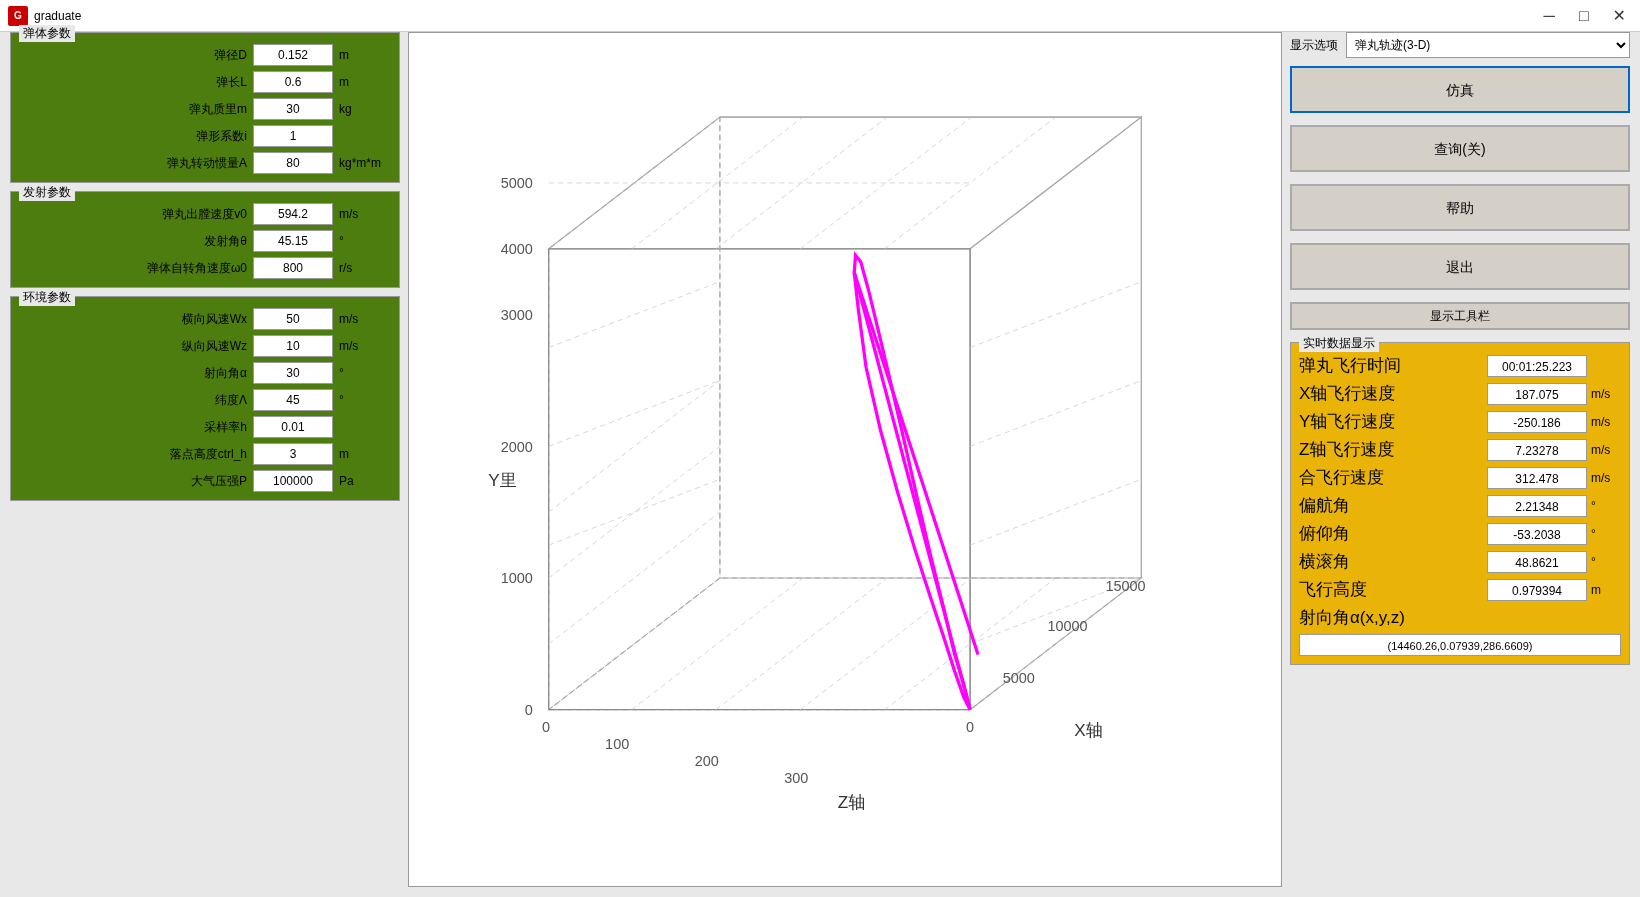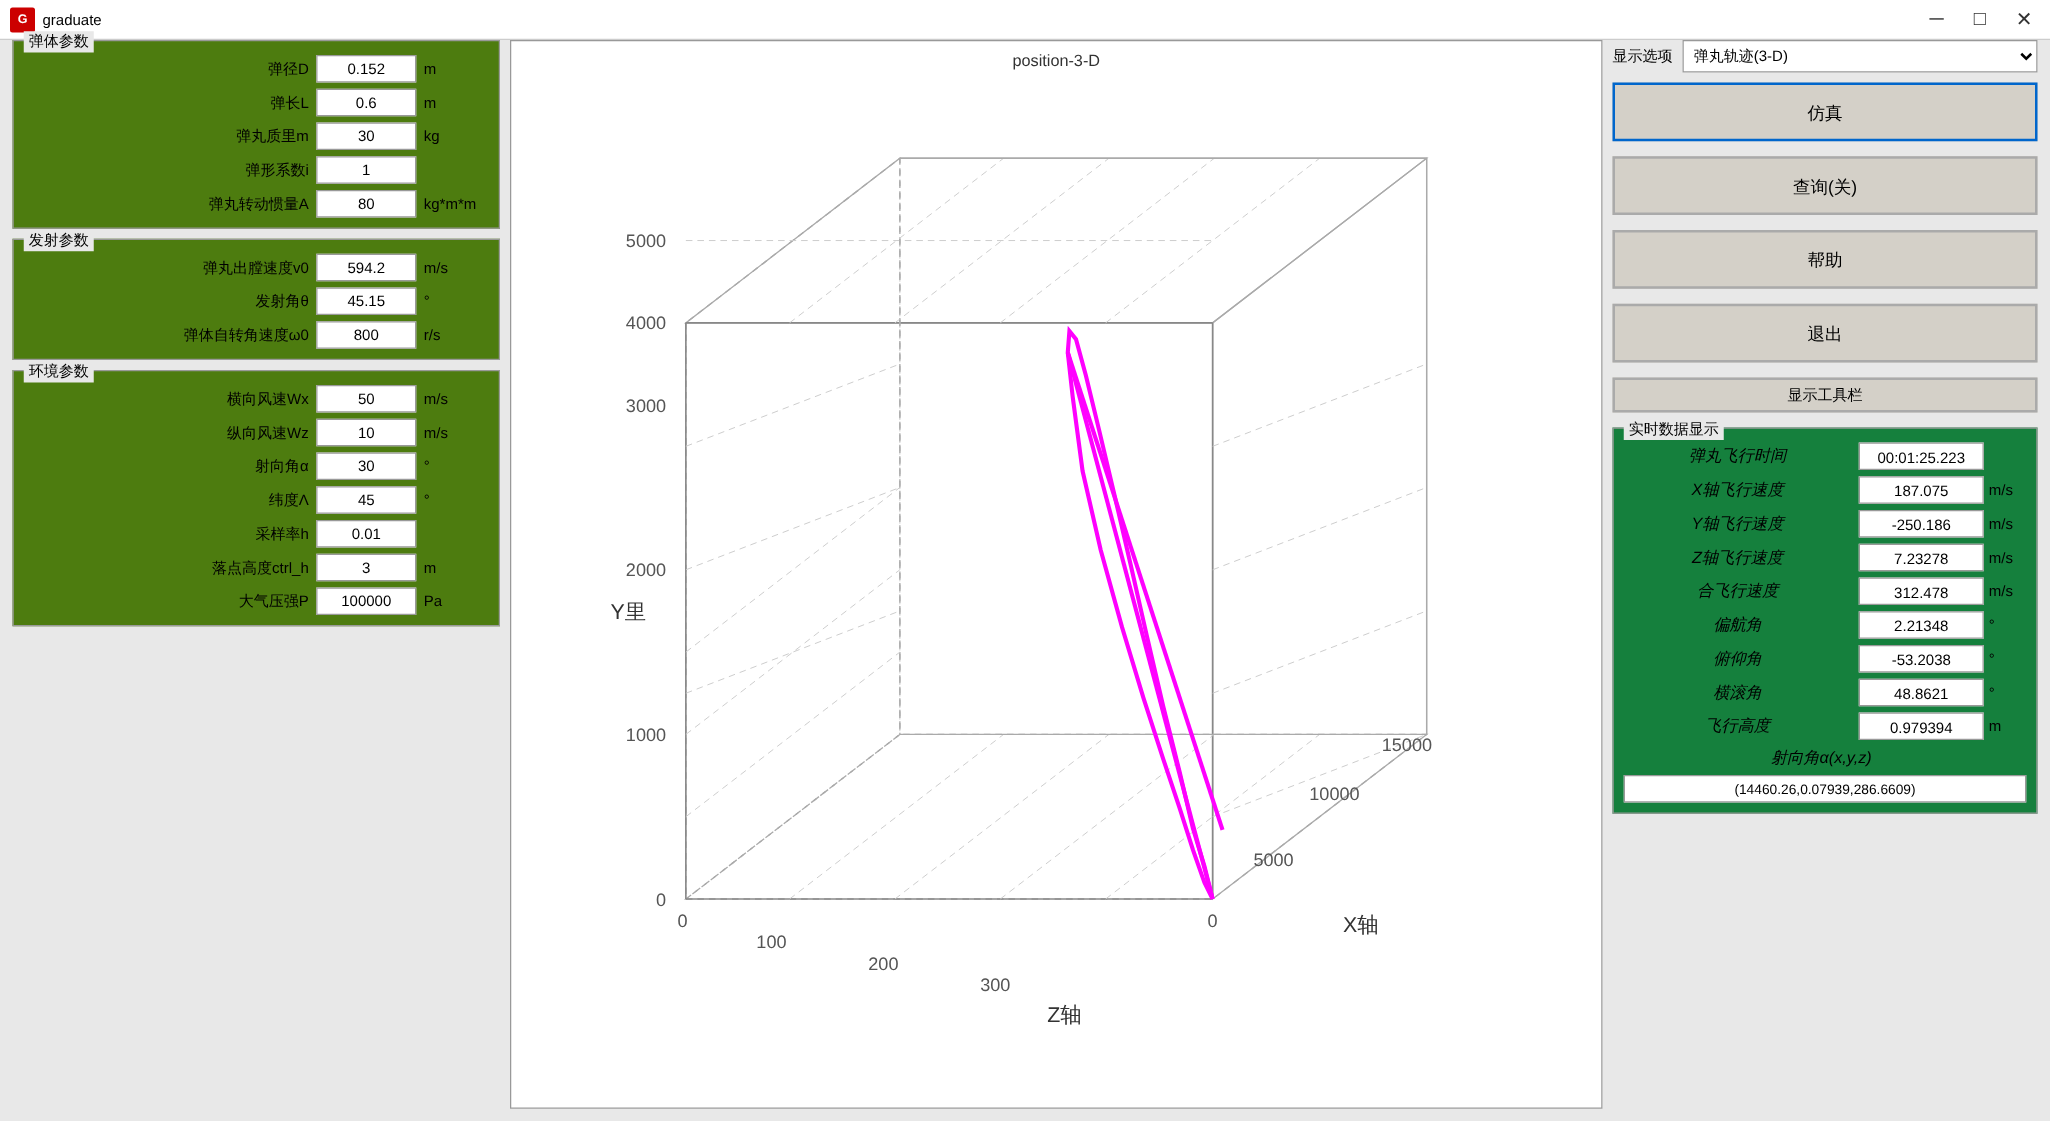--- a/index.html
+++ b/index.html
@@ -187,42 +187,41 @@
     }
     .btn-toolbar {
       height: 28px;
       font-size: 12px;
       line-height: 24px;
     }
     .realtime-group {
       border: 1px solid #999;
       padding: 6px 8px 8px;
       position: relative;
-      background: #15803d;
+      background: #eab308;
     }
     .realtime-title {
       position: absolute;
       top: -8px;
       left: 8px;
       background: #e8e8e8;
       padding: 0 4px;
       font-size: 12px;
     }
     .rt-row {
       display: flex;
       align-items: center;
       margin-top: 5px;
     }
     .rt-label {
       flex: 1;
-      text-align: center;
+      text-align: left;
       padding-right: 6px;
       white-space: nowrap;
-      font-size: 13px;
-      font-style: italic;
+      font-size: 17px;
     }
     .rt-value {
       width: 100px;
       height: 22px;
       border: 1px solid #999;
       background: #fff;
       text-align: center;
       line-height: 22px;
       font-size: 12px;
     }
@@ -348,21 +347,20 @@
         </div>
         <div class="param-row">
           <span class="param-label">大气压强P</span>
           <input class="param-input" type="text" value="100000" style="">
           <span class="param-unit">Pa</span>
         </div>
       </div>
     </div>
 
     <div class="center-panel">
-      <div class="chart-title">position-3-D</div>
       <div class="chart-area">
         <svg class="chart-svg-container" viewBox="0 0 650 580" xmlns="http://www.w3.org/2000/svg">
 
           <polygon points="100,480 420,480 550,380 230,380" fill="none" stroke="#aaa" stroke-width="0.8" stroke-dasharray="4,3"></polygon>
 
           <polygon points="100,130 100,480 230,380 230,30" fill="none" stroke="#aaa" stroke-width="0.8" stroke-dasharray="4,3"></polygon>
 
           <polygon points="420,480 550,380 550,30 420,130" fill="none" stroke="#aaa" stroke-width="0.8" stroke-dasharray="0"></polygon>
 
           <polygon points="100,130 420,130 550,30 230,30" fill="none" stroke="#aaa" stroke-width="0.8"></polygon>

